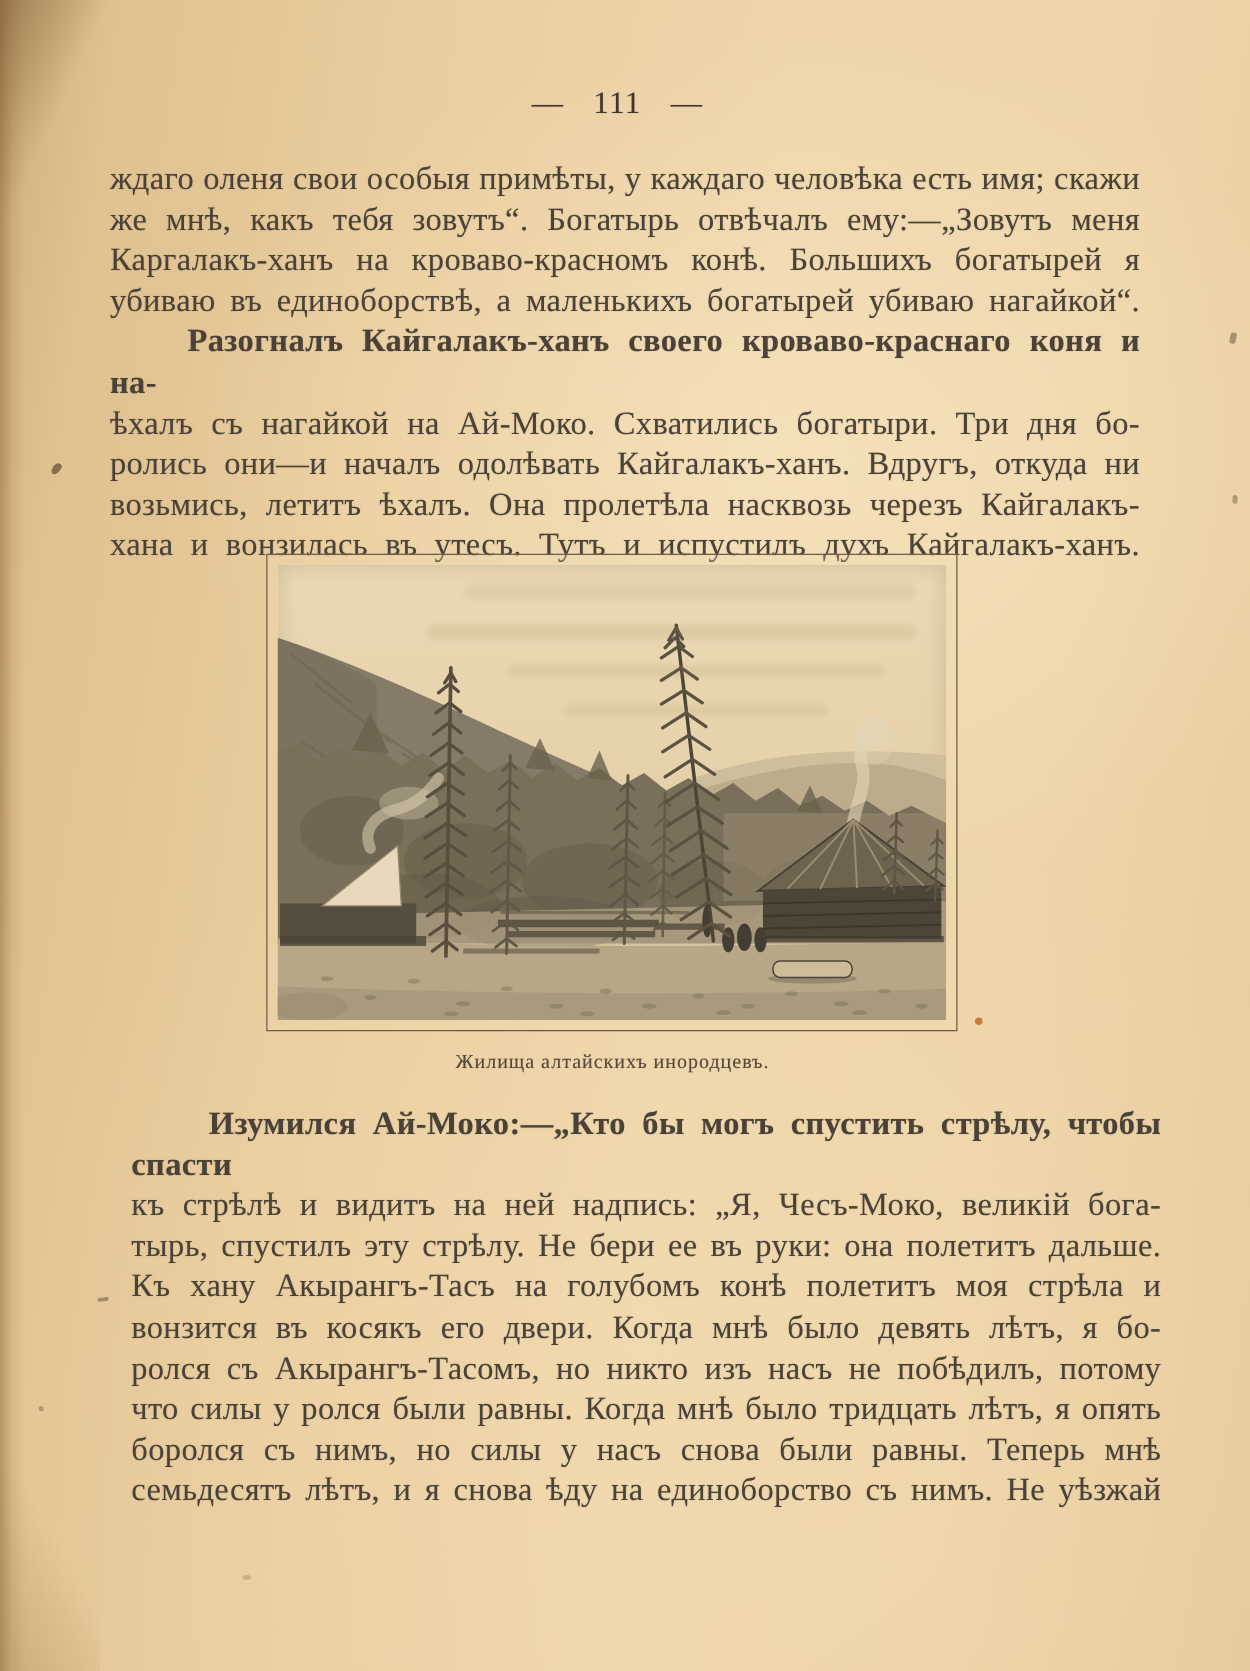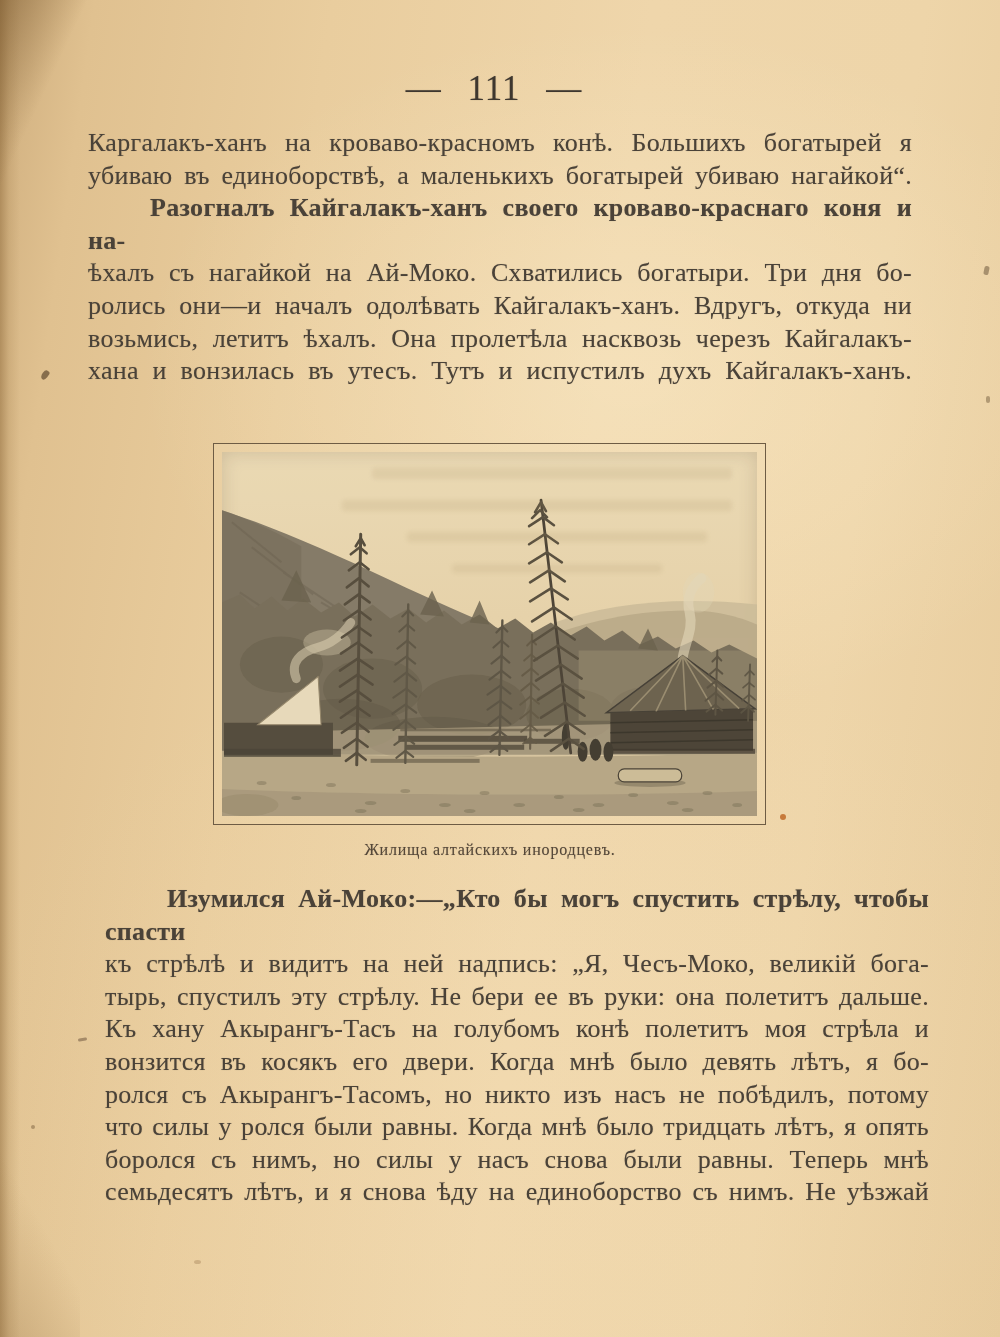--- a/index.html
+++ b/index.html
@@ -18,21 +18,21 @@
     color:var(--ink);
   }
   .edge-left{position:absolute;left:0;top:0;width:20px;height:1337px;
     background:linear-gradient(90deg,rgba(146,110,62,.55),rgba(170,135,85,.25) 45%,rgba(170,135,85,0));pointer-events:none;}
   .corner-tl{position:absolute;left:0;top:0;width:110px;height:260px;
     background:linear-gradient(115deg,rgba(123,90,48,.6),rgba(123,90,48,0) 38%);pointer-events:none;}
   .corner-bl{position:absolute;left:0;bottom:0;width:80px;height:200px;
     background:linear-gradient(60deg,rgba(140,105,60,.30),rgba(140,105,60,0) 55%);pointer-events:none;}
 
   .page-number{position:absolute;top:69px;left:88px;width:812px;text-align:center;
-    font-size:35px;color:var(--ink-dark);word-spacing:16px;letter-spacing:1px;
+    font-size:25px;color:var(--ink-dark);word-spacing:16px;letter-spacing:1px;
     text-shadow:0 0 1px rgba(62,55,47,.4);}
 
   .textcol{position:absolute;left:88px;width:824px;}
   .block1{top:127px;}
   .block2{top:883px;margin-left:17px;}
   .para{font-size:26px;letter-spacing:.3px;text-shadow:0 0 1px rgba(74,66,56,.35);}
   .para .line{line-height:32.6px;text-align:justify;text-align-last:justify;white-space:normal;}
   .para.indent .line:first-child{text-indent:62px;font-weight:bold;}
 
   figure{margin:0;}
@@ -69,20 +69,22 @@
 <div class="page">
 
   <div class="edge-left"></div>
   <div class="corner-tl"></div>
   <div class="corner-bl"></div>
 
   <div class="page-number">— 111 —</div>
 
   <div class="textcol block1">
     <div class="para">
+        <div class="line">ждаго оленя свои особыя примѣты, у каждаго человѣка есть имя; скажи</div>
+        <div class="line">же мнѣ, какъ тебя зовутъ“. Богатырь отвѣчалъ ему:—„Зовутъ меня</div>
         <div class="line">Каргалакъ-ханъ на кроваво-красномъ конѣ. Большихъ богатырей я</div>
         <div class="line">убиваю въ единоборствѣ, а маленькихъ богатырей убиваю нагайкой“.</div>
       </div>
     <div class="para indent">
         <div class="line">Разогналъ Кайгалакъ-ханъ своего кроваво-краснаго коня и на-</div>
         <div class="line">ѣхалъ съ нагайкой на Ай-Моко. Схватились богатыри. Три дня бо-</div>
         <div class="line">ролись они—и началъ одолѣвать Кайгалакъ-ханъ. Вдругъ, откуда ни</div>
         <div class="line">возьмись, летитъ ѣхалъ. Она пролетѣла насквозь черезъ Кайгалакъ-</div>
         <div class="line">хана и вонзилась въ утесъ. Тутъ и испустилъ духъ Кайгалакъ-ханъ.</div>
       </div>

